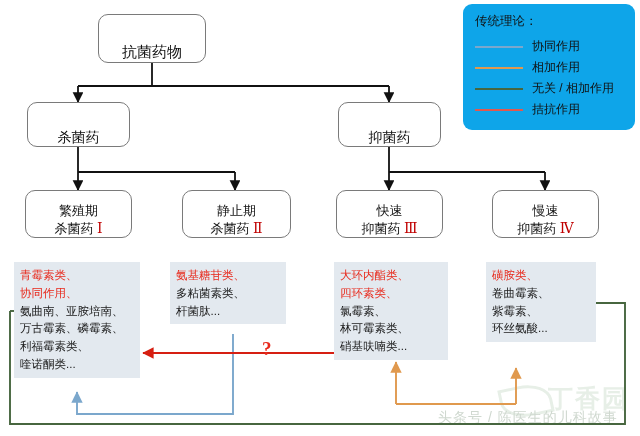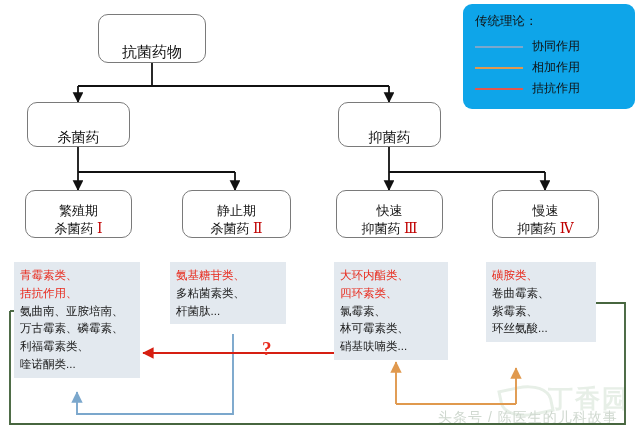--- a/index.html
+++ b/index.html
@@ -139,21 +139,21 @@
 
   <div class="node lvl3" style="left:492px;top:190px;width:107px;height:48px;">
     <div>
       <span class="t">慢速</span>
       <span class="t"><span>抑菌药</span> <span class="rn">Ⅳ</span></span>
     </div>
   </div>
 
   <div class="drugbox" style="left:14px;top:262px;width:126px;">
     <div class="red">青霉素类、</div>
-    <div class="red">拮抗作用、</div>
+    <div class="red">协同作用、</div>
     <div>氨曲南、亚胺培南、</div>
     <div>万古霉素、磷霉素、</div>
     <div>利福霉素类、</div>
     <div> 喹诺酮类...</div>
   </div>
 
   <div class="drugbox" style="left:170px;top:262px;width:116px;">
     <div class="red">氨基糖苷类、</div>
     <div>多粘菌素类、</div>
     <div>杆菌肽...</div>
@@ -182,20 +182,24 @@
     <div class="row">
       <span class="swatch" style="border-top-color:#7ba7cc;"></span>
       <span class="lbl">协同作用</span>
     </div>
 
     <div class="row">
       <span class="swatch" style="border-top-color:#e0994e;"></span>
       <span class="lbl">相加作用</span>
     </div>
 
+    <div class="row">
+      <span class="swatch" style="border-top-color:#47663f;"></span>
+      <span class="lbl">无关 / 相加作用</span>
+    </div>
 
     <div class="row">
       <span class="swatch" style="border-top-color:#e2584f;"></span>
       <span class="lbl">拮抗作用</span>
     </div>
   </div>
 
 </div>
 
 </body></html>

